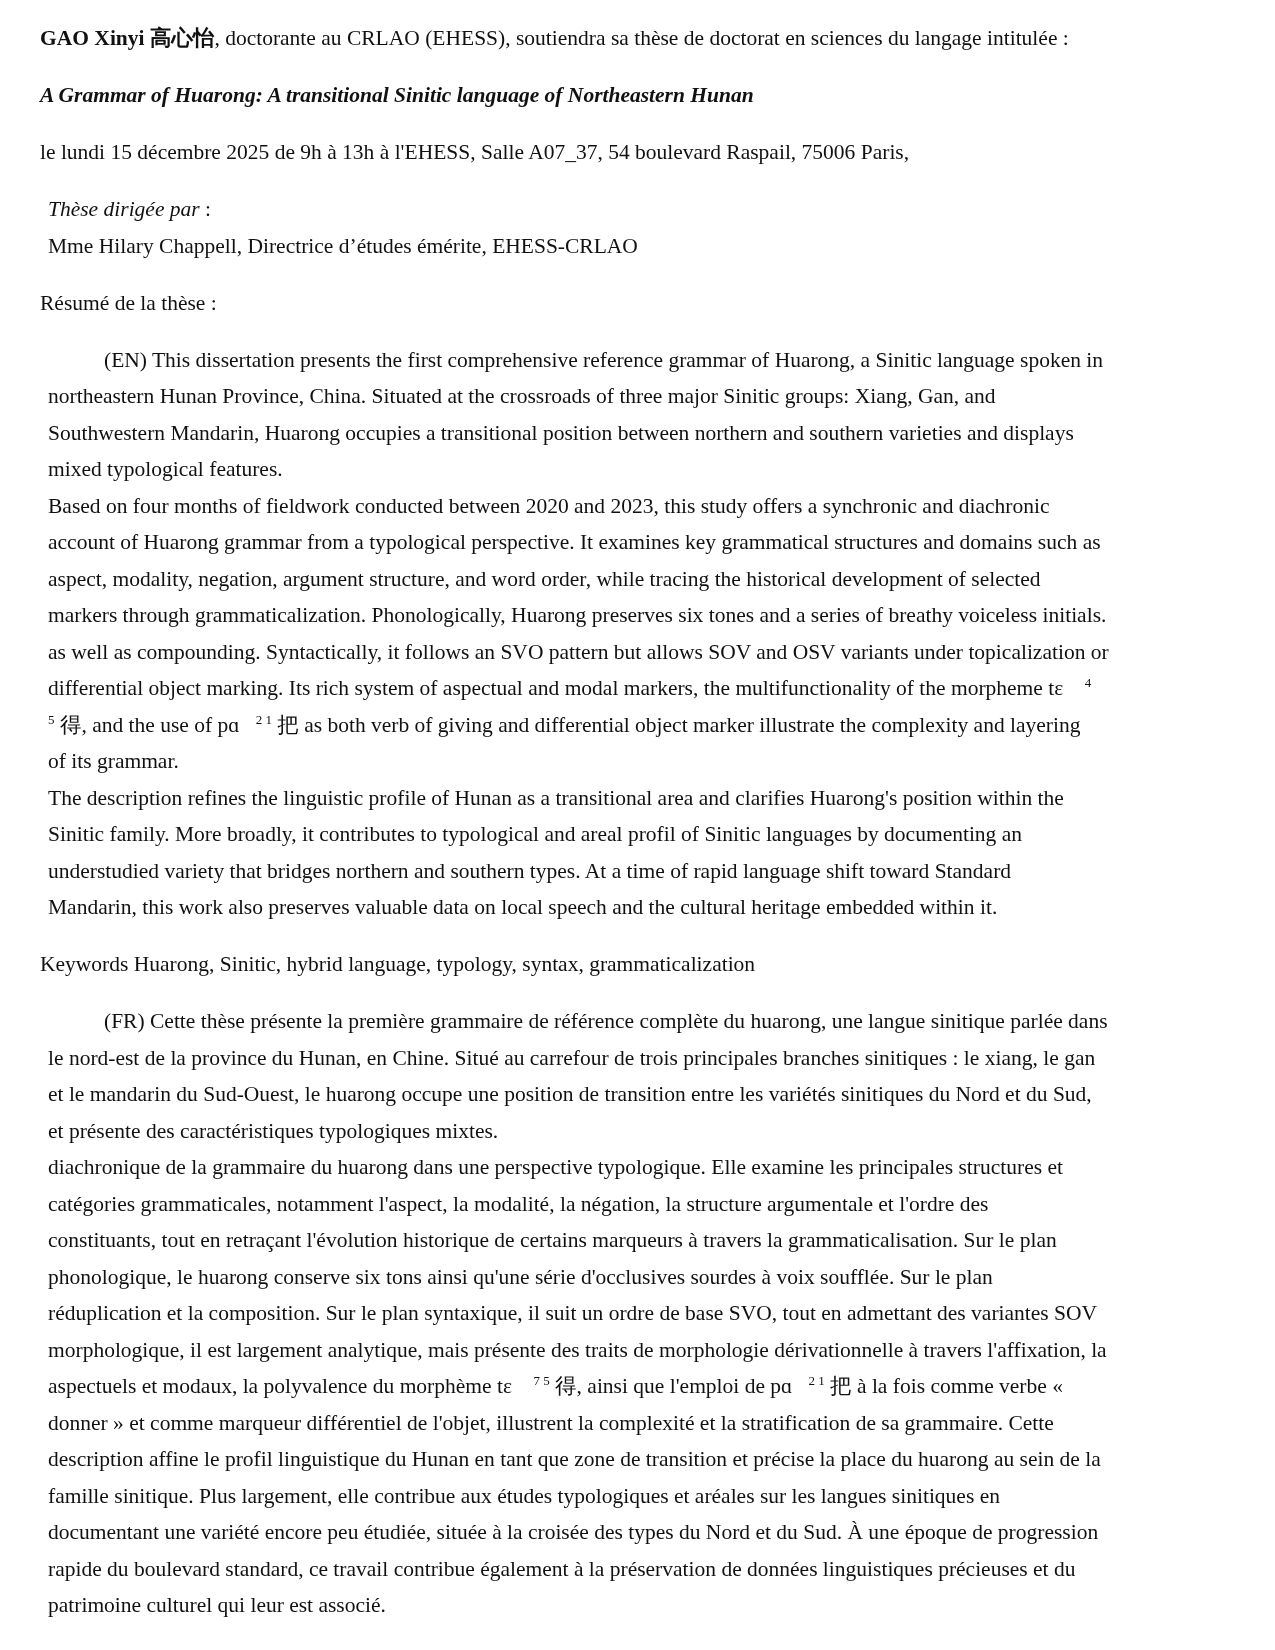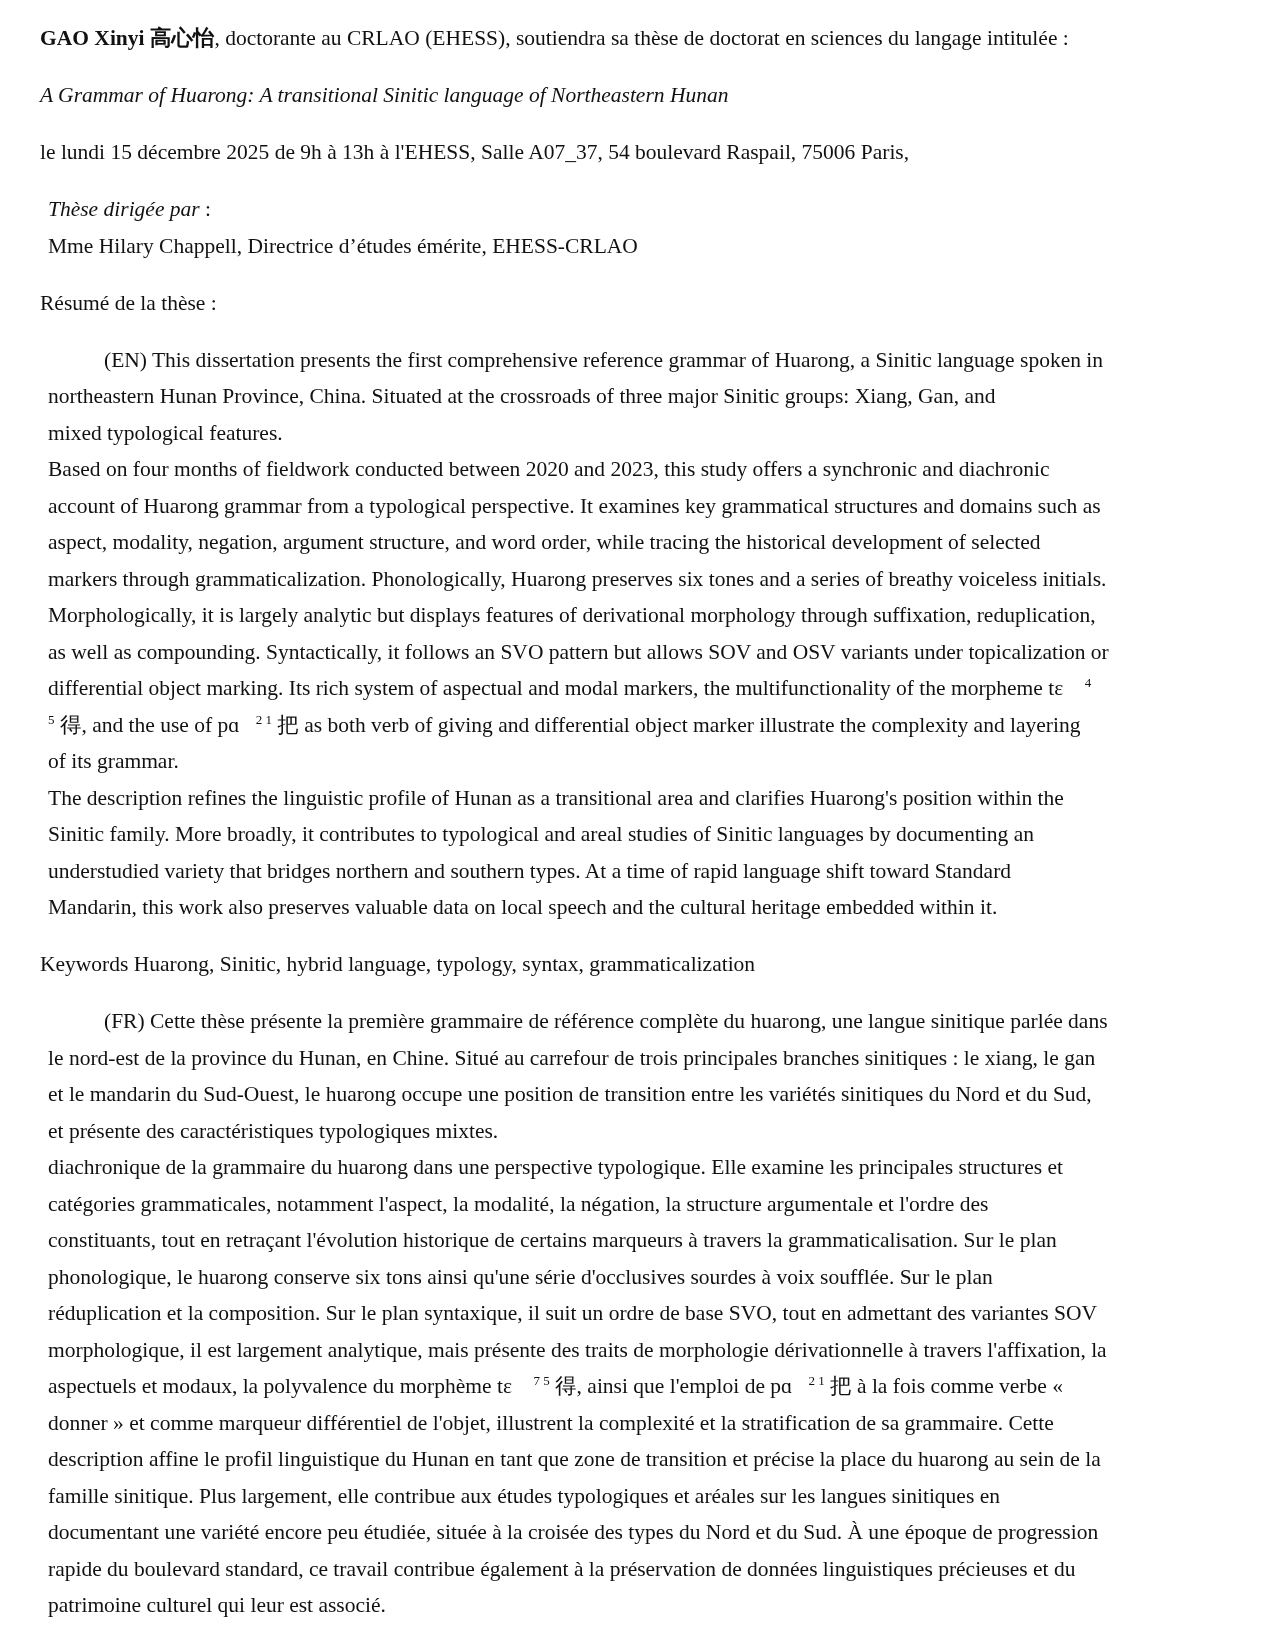--- a/index.html
+++ b/index.html
@@ -13,21 +13,21 @@
       line-height: 28.5px;
     }
     .page {
       position: relative;
       padding: 24px 48px 0 40px;
     }
     .line { display: block; white-space: nowrap; margin: 8px; }
     .block { margin: 0 0 28.5px 0; }
     .bold { font-weight: bold; }
     .italic { font-style: italic; }
-    .bi { font-weight: normal; font-style: italic; }
+    .bi { font-weight: bold; font-style: italic; }
     .indent { padding-left: 56px; }
     .sup { font-size: 13px; vertical-align: 8px; line-height: 0; }
     .cjk { font-family: "DejaVu Sans", sans-serif; }
   </style>
 </head>
 <body>
 
 <div class="page">
 
   <p class="line block"><span class="bold">GAO Xinyi 高心怡</span><span>, doctorante au CRLAO (EHESS), soutiendra sa thèse de doctorat en sciences du langage intitulée :</span></p>
@@ -39,32 +39,32 @@
   <div class="block">
     <p class="line"><span class="italic">Thèse dirigée par</span><span> :</span></p>
     <p class="line">Mme Hilary Chappell, Directrice d’études émérite, EHESS-CRLAO</p>
   </div>
 
   <p class="line block">Résumé de la thèse :</p>
 
   <div class="block">
     <p class="line indent">(EN) This dissertation presents the first comprehensive reference grammar of Huarong, a Sinitic language spoken in</p>
     <p class="line">northeastern Hunan Province, China. Situated at the crossroads of three major Sinitic groups: Xiang, Gan, and</p>
+    <p class="line">Southwestern Mandarin, Huarong occupies a transitional position between northern and southern varieties and displays</p>
     <p class="line">mixed typological features.</p>
     <p class="line">Based on four months of fieldwork conducted between 2020 and 2023, this study offers a synchronic and diachronic</p>
     <p class="line">account of Huarong grammar from a typological perspective. It examines key grammatical structures and domains such as</p>
     <p class="line">aspect, modality, negation, argument structure, and word order, while tracing the historical development of selected</p>
     <p class="line">markers through grammaticalization. Phonologically, Huarong preserves six tones and a series of breathy voiceless initials.</p>
-    <p class="line">Morphologically, it is largely analytic but displays features of derivational morphology through suffixation, reduplication,</p>
     <p class="line">as well as compounding. Syntactically, it follows an SVO pattern but allows SOV and OSV variants under topicalization or</p>
     <p class="line"><span>differential object marking. Its rich system of aspectual and modal markers, the multifunctionality of the morpheme tɛ</span>&nbsp;&nbsp;&nbsp;&nbsp;<span class="sup">4</span></p>
     <p class="line"><span class="sup">5</span> <span class="cjk">得</span><span>,  and the use of pɑ</span>&nbsp;&nbsp;&nbsp;<span class="sup">2 1</span> <span class="cjk">把</span><span> as both verb of giving and differential object marker illustrate the complexity and layering</span></p>
     <p class="line">of its grammar.</p>
     <p class="line">The description refines the linguistic profile of Hunan as a transitional area and clarifies Huarong's position within the</p>
-    <p class="line">Sinitic family. More broadly, it contributes to typological and areal studies of Sinitic languages by documenting an</p>
+    <p class="line">Sinitic family. More broadly, it contributes to typological and areal profil of Sinitic languages by documenting an</p>
     <p class="line">understudied variety that bridges northern and southern types. At a time of rapid language shift toward Standard</p>
     <p class="line">Mandarin, this work also preserves valuable data on local speech and the cultural heritage embedded within it.</p>
   </div>
 
   <p class="line block">Keywords Huarong, Sinitic, hybrid language, typology, syntax, grammaticalization</p>
 
   <div class="block">
     <p class="line indent">(FR) Cette thèse présente la première grammaire de référence complète du huarong, une langue sinitique parlée dans</p>
     <p class="line">le nord-est de la province du Hunan, en Chine. Situé au carrefour de trois principales branches sinitiques : le xiang, le gan</p>
     <p class="line">et le mandarin du Sud-Ouest, le huarong occupe une position de transition entre les variétés sinitiques du Nord et du Sud,</p>

